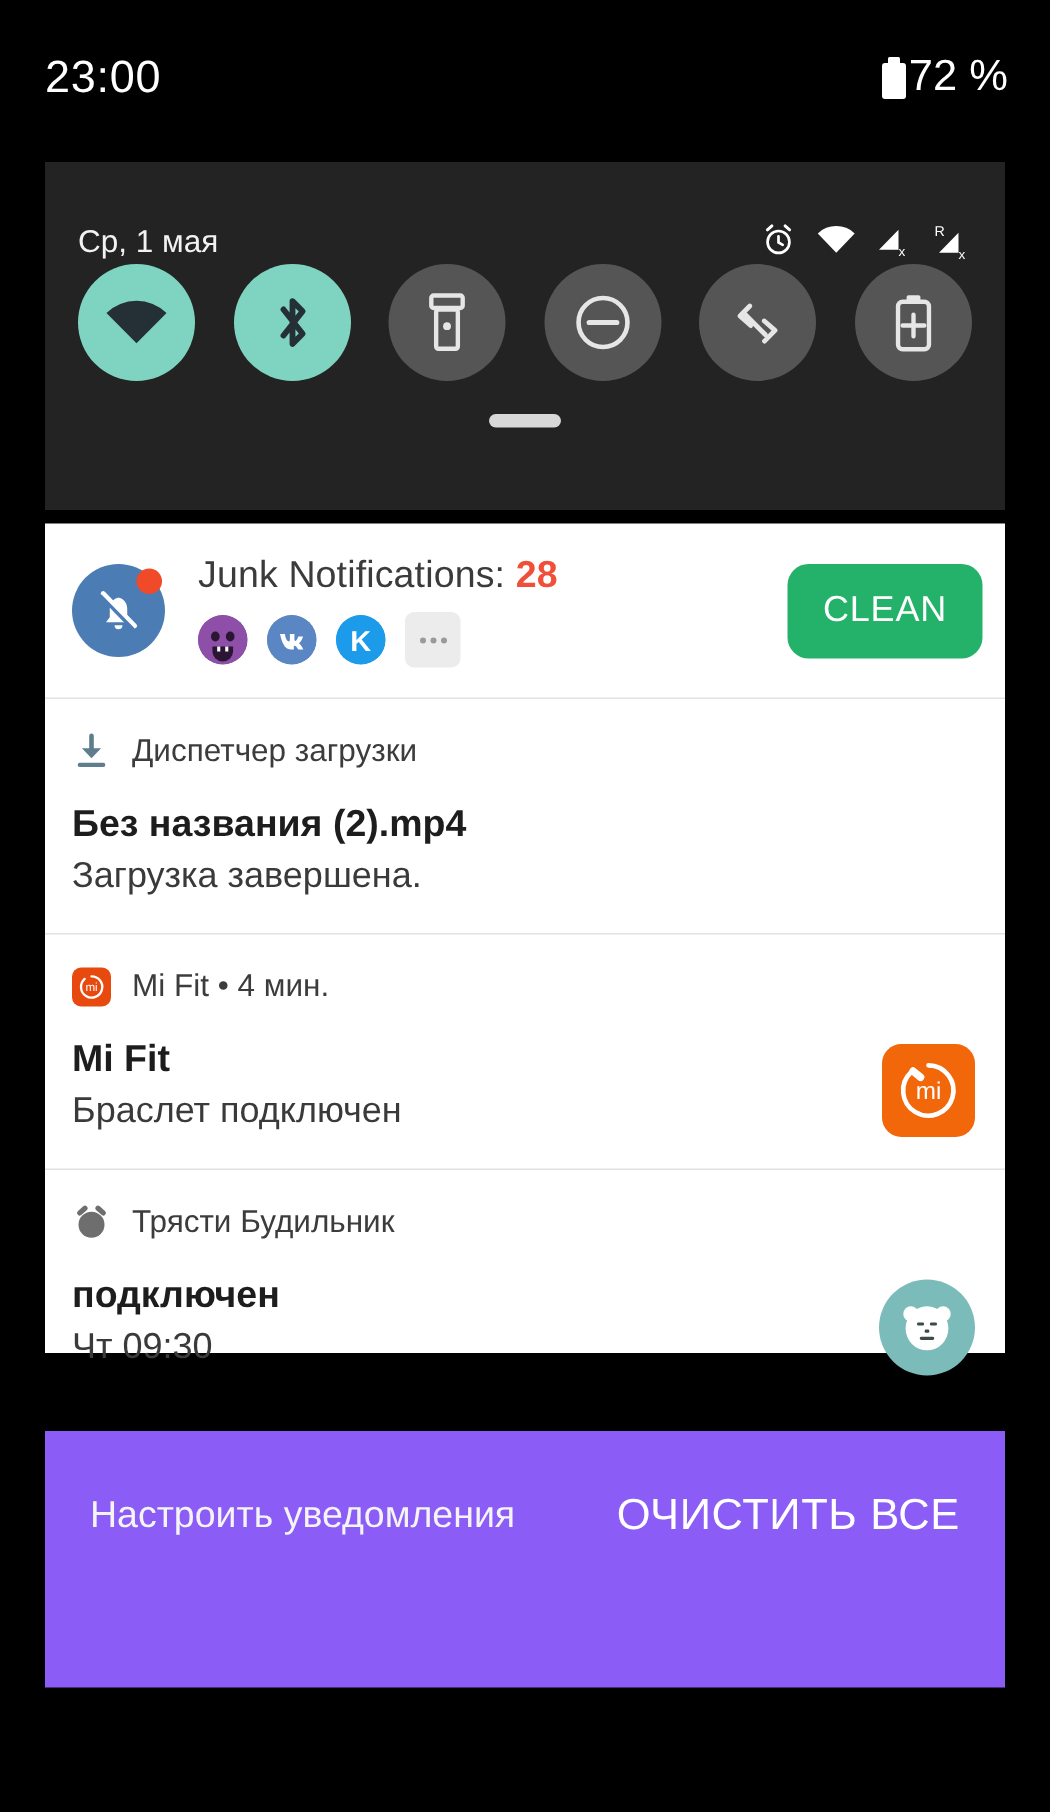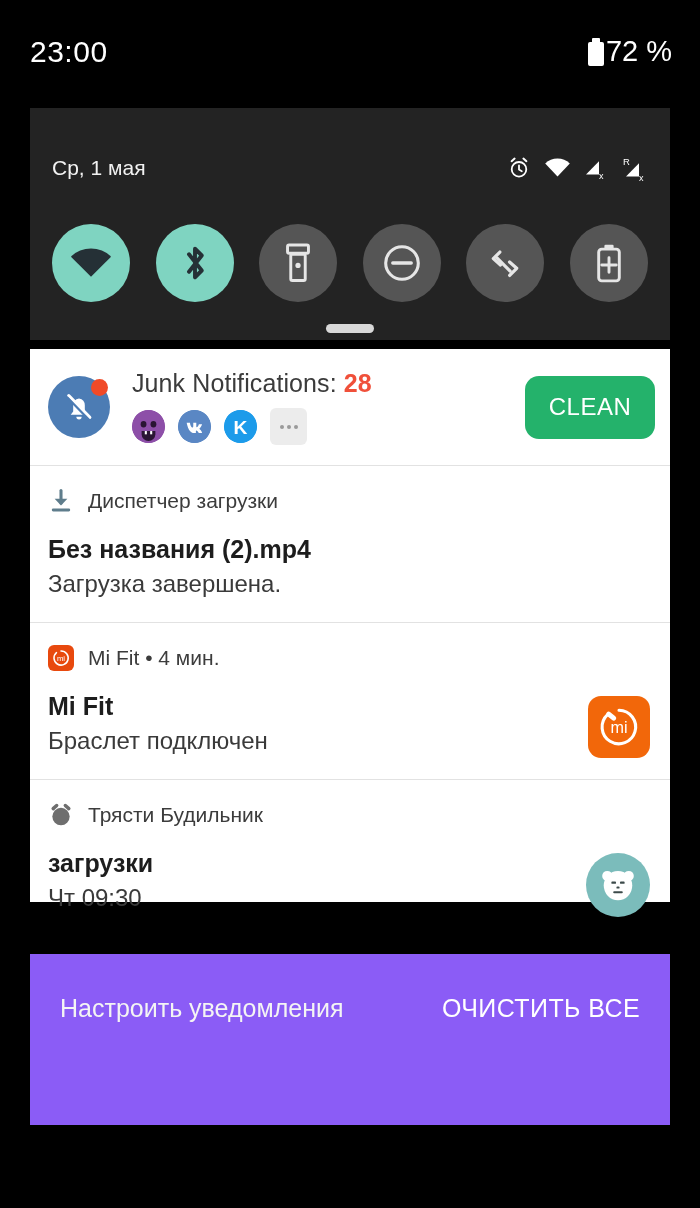--- a/index.html
+++ b/index.html
@@ -24,22 +24,22 @@
       border:2px solid #fff; border-radius:2px; background:#fff; }
   .batt-glyph .cap { position:absolute; left:4px; top:0; width:8px; height:5px; background:#fff; border-radius:1px 1px 0 0;}
   .status-batt-text { font-size:29px; color:#fff; }
 
   
   .qs-panel {
     position:absolute; left:30px; top:108px; width:640px; height:232px;
     background:#232323;
   }
   .qs-header {
-    height:66px; display:flex; align-items:flex-start; justify-content:space-between;
-    padding:0 22px 0 22px; color:#fff;margin-top:48px;
+    height:66px; display:flex; align-items:flex-end; justify-content:space-between;
+    padding:0 22px 0 22px; color:#fff;
   }
   .qs-date { font-size:21px; color:#f2f2f2; }
   .qs-icons { display:flex; align-items:flex-start; gap:13px; }
 
   .qs-tiles {
     display:flex; align-items:center; justify-content:space-between;
     padding:0 22px; margin-top:2px;
   }
   .tile { width:78px; height:78px; border-radius:50%; display:flex; align-items:center; justify-content:center; }
   .tile.on  { background:#7FD4C1; }
@@ -101,21 +101,21 @@
   
   .footer {
     position:absolute; left:30px; top:954px; width:640px; height:171px;
     background:#8b5cf6; color:#fff;
   }
   .footer-row {
     display:flex; align-items:center; justify-content:space-between;
     padding:40px 30px 0 30px;
   }
   .footer-left  { font-size:25px; color:#f4f4f4; }
-  .footer-right { font-size:25px; color:#ffffff; letter-spacing:.4px; }
+  .footer-right { font-size:29px; color:#ffffff; letter-spacing:.4px; }
 </style>
 </head>
 <body>
 
 <div class="screen">
 
   <div class="statusbar">
     <div class="status-clock">23:00</div>
     <div class="status-right">
       <span class="batt-glyph">
@@ -304,21 +304,21 @@
     <div class="divider"></div>
 
     <div class="notif">
       <div class="notif-head">
         <svg class="alarm-small" width="26" height="26" viewBox="0 0 24 24">
           <circle cx="12" cy="13.4" r="8" fill="#6e6e6e"></circle>
           <path d="M4.8 6.1 8 3.2M19.2 6.1 16 3.2" stroke="#6e6e6e" stroke-width="3.2" stroke-linecap="round"></path>
         </svg>
         <span class="notif-app">Трясти Будильник</span>
       </div>
-      <div class="notif-title">загрузки</div>
+      <div class="notif-title">подключен</div>
       <div class="notif-body">Чт 09:30</div>
       <div class="notif-bigicon">
         <span class="bear-big">
           <svg width="48" height="48" viewBox="0 0 34 34">
             <circle cx="9.4" cy="10.6" r="3.6" fill="#fff"></circle>
             <circle cx="24.6" cy="10.6" r="3.6" fill="#fff"></circle>
             <ellipse cx="17" cy="17.4" rx="10.1" ry="10.4" fill="#fff"></ellipse>
             <rect x="12.3" y="14.6" width="3.3" height="1.5" rx="0.6" fill="#3c4a4a"></rect>
             <rect x="18.4" y="14.6" width="3.3" height="1.5" rx="0.6" fill="#3c4a4a"></rect>
             <rect x="15.9" y="18" width="2.2" height="1.5" rx="0.6" fill="#3c4a4a"></rect>

